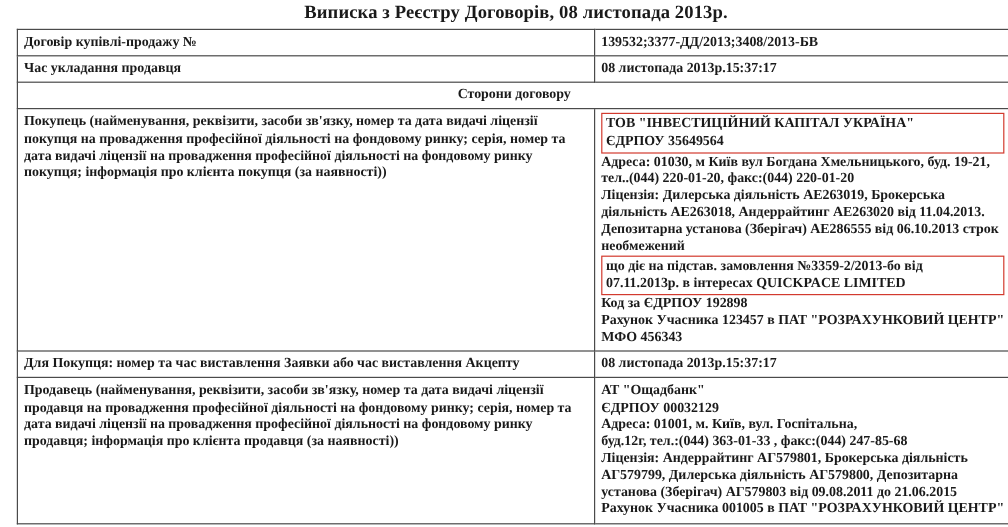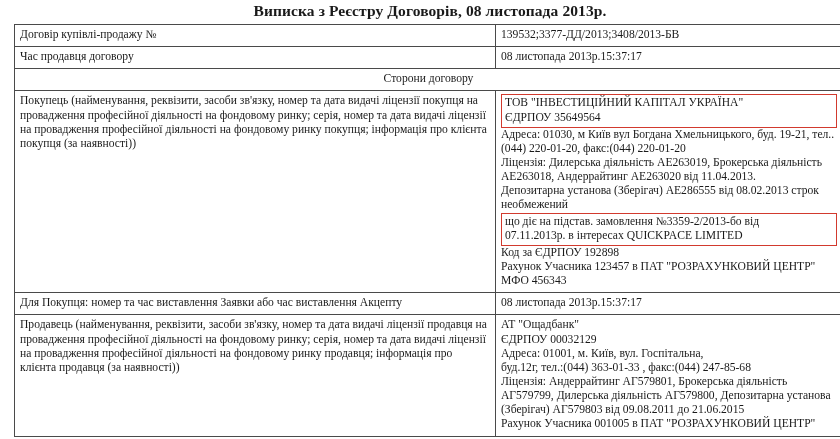--- a/index.html
+++ b/index.html
@@ -36,20 +36,21 @@
     width: 812px;
     border-collapse: collapse;
     table-layout: fixed;
   }
   table.reg td {
     border: 1px solid #4a4a4a;
     vertical-align: top;
     padding: 3px 5px 4px 5px;
     font-size: 11.6px;
     line-height: 1.22;
+    font-weight: bold;
   }
   td.lbl {
     width: 470px;
   }
   td.val {
     width: 336px;
   }
   .center-head {
     text-align: center;
     font-size: 12.2px;
@@ -81,36 +82,36 @@
 
   <div class="doc-title">Виписка з Реєстру Договорів,  08 листопада 2013р.</div>
 
   <table class="reg">
     <tbody>
       <tr>
         <td class="lbl vmid">Договір купівлі-продажу №</td>
         <td class="val vmid">139532;3377-ДД/2013;3408/2013-БВ</td>
       </tr>
       <tr>
-        <td class="lbl vmid">Час продавця договору</td>
+        <td class="lbl vmid">Час укладання продавця</td>
         <td class="val vmid">08 листопада 2013р.15:37:17</td>
       </tr>
       <tr>
         <td class="center-head" colspan="2">Сторони договору</td>
       </tr>
       <tr>
         <td class="lbl lbl-small vmid">Покупець (найменування, реквізити, засоби зв'язку, номер та дата видачі ліцензії покупця на провадження професійної діяльності на фондовому ринку; серія, номер та дата видачі ліцензії на провадження професійної діяльності на фондовому ринку покупця; інформація про клієнта покупця (за наявності))</td>
         <td class="val">
           <p class="hl-block">
             <span>ТОВ "ІНВЕСТИЦІЙНИЙ КАПІТАЛ УКРАЇНА"</span><br>
             <span>ЄДРПОУ 35649564</span>
           </p>
           <p>Адреса: 01030, м Київ вул Богдана Хмельницького, буд. 19-21, тел..(044) 220-01-20,  факс:(044) 220-01-20</p>
           <p>Ліцензія: Дилерська діяльність АЕ263019, Брокерська діяльність АЕ263018, Андеррайтинг АЕ263020 від 11.04.2013.</p>
-          <p>Депозитарна установа (Зберігач) АЕ286555 від 08.02.2013 строк необмежений</p>
+          <p>Депозитарна установа (Зберігач) АЕ286555 від 06.10.2013 строк необмежений</p>
           <p class="hl-block">
             <span>що діє на підстав. замовлення №3359-2/2013-бо від</span><br>
             <span>07.11.2013р. в інтересах QUICKPACE LIMITED</span>
           </p>
           <p>Код за ЄДРПОУ 192898</p>
           <p>Рахунок Учасника 123457 в ПАТ "РОЗРАХУНКОВИЙ ЦЕНТР"</p>
           <p>МФО 456343</p>
         </td>
       </tr>
       <tr>

